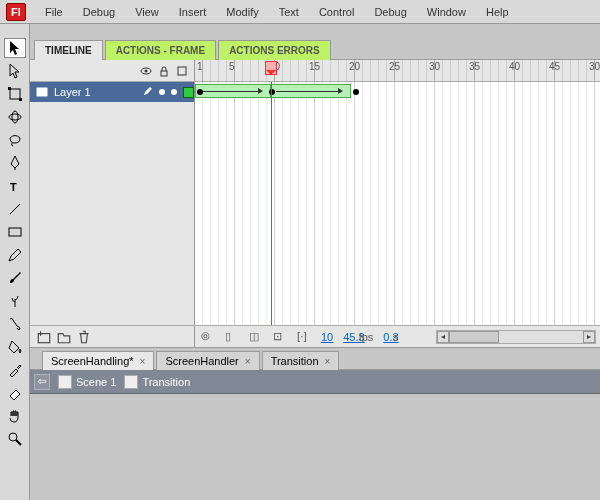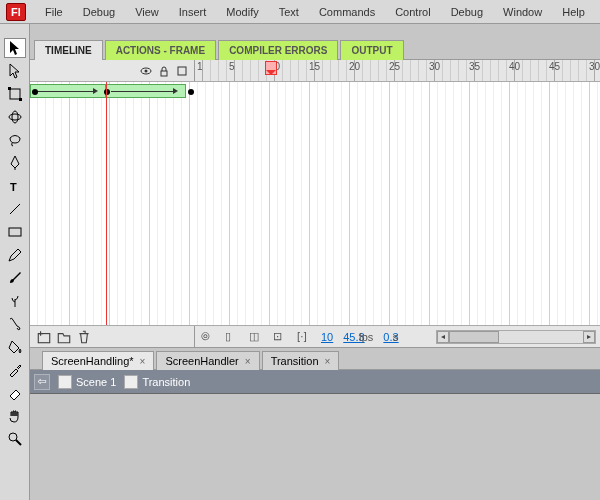--- a/index.html
+++ b/index.html
@@ -79,21 +79,20 @@
 <body>
 
 <div class="menubar">
   <div class="app-icon">Fl</div>
   <div class="menu-item">File</div>
   <div class="menu-item">Debug</div>
   <div class="menu-item">View</div>
   <div class="menu-item">Insert</div>
   <div class="menu-item">Modify</div>
   <div class="menu-item">Text</div>
-  <div class="menu-item">Commands</div>
   <div class="menu-item">Control</div>
   <div class="menu-item">Debug</div>
   <div class="menu-item">Window</div>
   <div class="menu-item">Help</div>
 </div>
 
 <div class="main-row">
   <div class="toolbox">
     <div class="tool sel">
         <svg viewBox="0 0 16 16">
@@ -188,22 +187,21 @@
           <circle cx="6" cy="6" r="4" fill="none" stroke="#000"></circle>
           <line x1="9" y1="9" x2="14" y2="14" stroke="#000" stroke-width="2"></line>
         </svg>
       </div>
   </div>
 
   <div class="content">
     <div class="panel-tabs">
       <div class="ptab active">TIMELINE</div>
       <div class="ptab">ACTIONS - FRAME</div>
-      <div class="ptab">COMPILER ERRORS</div>
-      <div class="ptab">OUTPUT</div>
+      <div class="ptab">ACTIONS ERRORS</div>
     </div>
 
     <div class="timeline">
       <div class="tl-header">
         <div class="layer-col">
           <span class="ico">
               <svg viewBox="0 0 12 12">
                 <ellipse cx="6" cy="6" rx="5" ry="3" fill="none" stroke="#333"></ellipse>
                 <circle cx="6" cy="6" r="1.5" fill="#333"></circle>
               </svg>
@@ -294,20 +292,34 @@
               <div class="tick maj">
                 <span class="lbl">30</span>
               </div>
               <div class="tick"></div>
             </div>
           <div class="playhead-marker" id="playhead-marker" style="left: 76px;"></div>
         </div>
       </div>
 
       <div class="tl-body">
+        <div class="layer-list">
+          <div class="layer-row">
+            <span class="licon"><svg viewBox="0 0 12 12">
+                  <rect x="1" y="2" width="10" height="8" fill="#fff" stroke="#fff"></rect>
+                </svg></span>
+            <span class="name">Layer 1</span>
+            <span><svg width="10" height="10" viewBox="0 0 10 10">
+                  <path d="M1 9 L2 6 L7 1 L9 3 L4 8 Z" fill="#fff"></path>
+                </svg></span>
+            <span class="dot"></span>
+            <span class="dot"></span>
+            <span class="outline-sw"></span>
+          </div>
+        </div>
         <div class="frames-area">
           <div class="frames-grid" style="width:600px"></div>
           <div class="layer-frames">
             <div class="tween" style="left:0;width:76px"></div>
             <div class="tween" style="left:76px;width:80px"></div>
             <div class="keyframe" style="left:2px"></div>
             <div class="keyframe" style="left:74px"></div>
             <div class="keyframe" style="left:158px"></div>
           </div>
           <div class="playhead-line" id="playhead-line" style="left: 76px;"></div>

